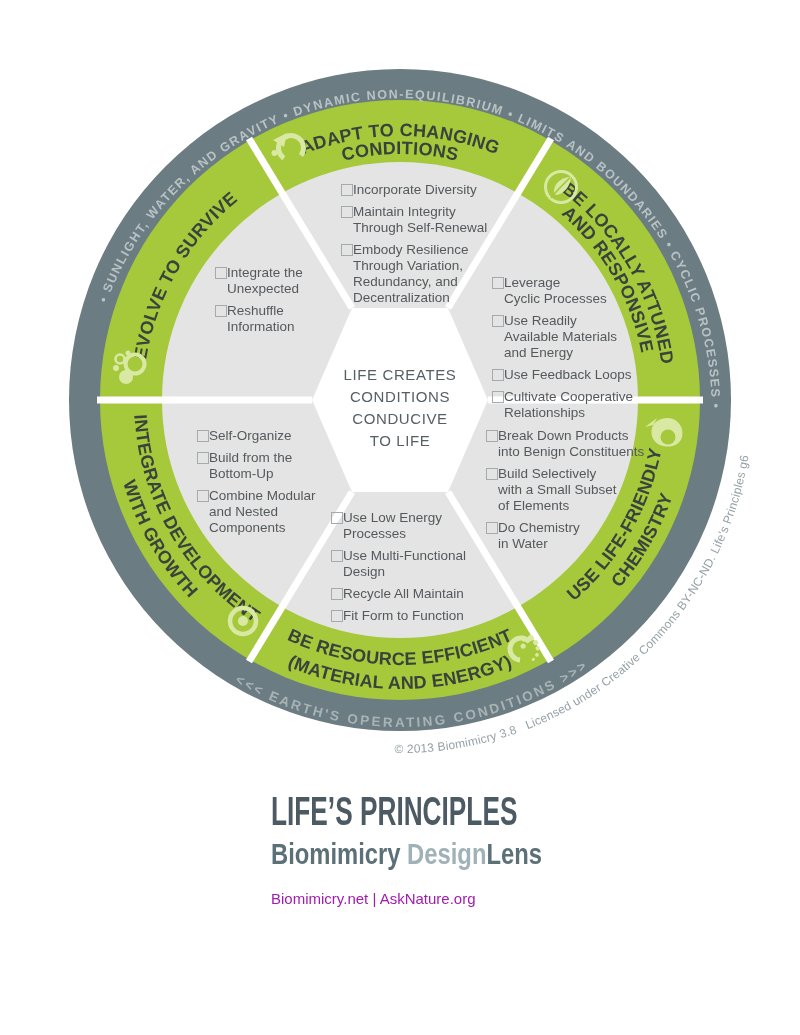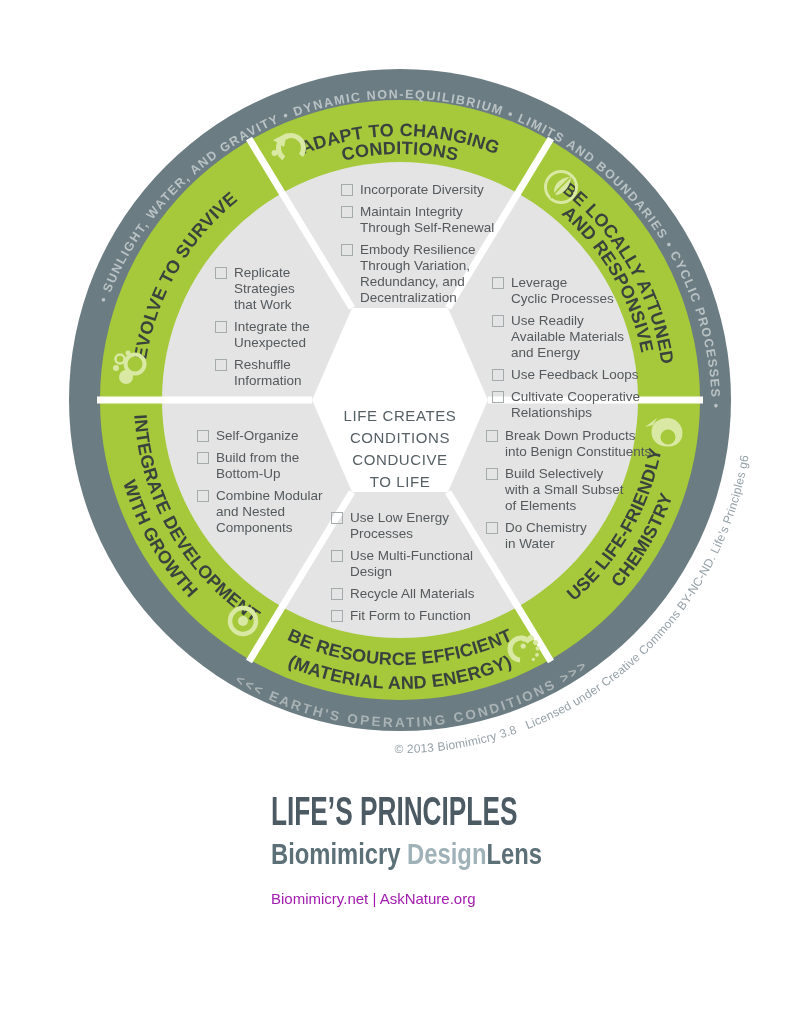--- a/index.html
+++ b/index.html
@@ -10,26 +10,26 @@
 
   
   text{text-anchor:middle;}
   .ring-top-text{font-size:12.5px;font-weight:bold;letter-spacing:1.5px;fill:#b9c2c4;}
   .ring-bottom-text{font-size:13.5px;font-weight:bold;letter-spacing:2.5px;fill:#a9b3b5;}
   .copyright-text{font-size:12px;letter-spacing:0.2px;fill:#95a1a7;}
   .seg-title{font-size:18px;font-weight:bold;letter-spacing:0.2px;fill:#3a423e;}
 
   
   .list{position:absolute;display:flex;flex-direction:column;gap:6px;}
-  .item{display:flex;gap:7px;align-items:flex-start;}
+  .item{display:flex;align-items:flex-start;}
   .cb{flex:0 0 auto;width:10px;height:10px;border:1.5px solid #a5aaac;margin-top:2px;background:transparent;}
   .txt{font-size:13.5px;line-height:16px;color:#55595c;white-space:pre-line;}
 
   .hex-label{position:absolute;left:310px;top:364px;width:180px;text-align:center;
-             font-size:15px;line-height:22px;letter-spacing:0.6px;color:#566064;white-space:pre-line;margin-top:41px;}
+             font-size:15px;line-height:22px;letter-spacing:0.6px;color:#566064;white-space:pre-line;}
 
   
   .footer{position:absolute;left:271px;top:788px;}
   .f-title{display:inline-block;transform:scaleX(0.64);transform-origin:0 0;
            font-size:41px;font-weight:bold;letter-spacing:0px;color:#4b5a63;white-space:nowrap;}
   .f-sub{position:absolute;left:0;top:50px;display:inline-block;transform:scaleX(0.82);
          transform-origin:0 0;font-size:29px;font-weight:bold;white-space:nowrap;}
   .sub-dark{color:#5c7078;}
   .sub-light{color:#9fb2b8;}
   .f-links{position:absolute;left:0;top:102px;font-size:15px;color:#a21caf;white-space:nowrap;}
@@ -232,21 +232,21 @@
         <span class="txt">Use Low Energy
 Processes</span>
       </div>
       <div class="item">
         <span class="cb"></span>
         <span class="txt">Use Multi-Functional
 Design</span>
       </div>
       <div class="item">
         <span class="cb"></span>
-        <span class="txt">Recycle All Materials</span>
+        <span class="txt">Recycle All Maintain</span>
       </div>
       <div class="item">
         <span class="cb"></span>
         <span class="txt">Fit Form to Function</span>
       </div>
     </div>
 
     <div class="list" style="left:197px;top:428px;width:165px">
       <div class="item">
         <span class="cb"></span>
@@ -259,26 +259,20 @@
       </div>
       <div class="item">
         <span class="cb"></span>
         <span class="txt">Combine Modular
 and Nested
 Components</span>
       </div>
     </div>
 
     <div class="list" style="left:215px;top:265px;width:125px">
-      <div class="item">
-        <span class="cb"></span>
-        <span class="txt">Replicate
-Strategies
-that Work</span>
-      </div>
       <div class="item">
         <span class="cb"></span>
         <span class="txt">Integrate the
 Unexpected</span>
       </div>
       <div class="item">
         <span class="cb"></span>
         <span class="txt">Reshuffle
 Information</span>
       </div>

